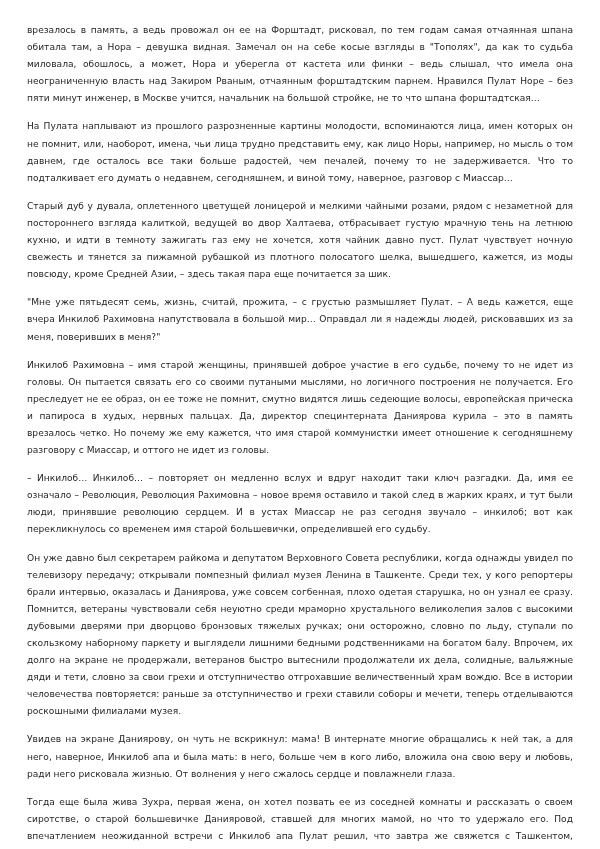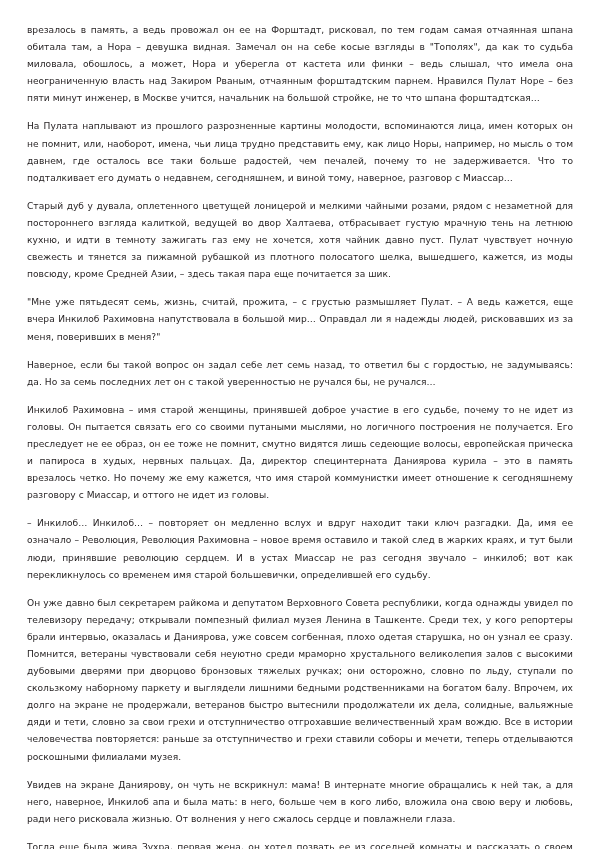--- a/index.html
+++ b/index.html
@@ -42,20 +42,19 @@
 </style>
 </head>
 <body>
 
 <div class="page">
   <div class="doc-body">
     <p class="para">врезалось в память, а ведь провожал он ее на Форштадт, рисковал, по тем годам самая отчаянная шпана обитала там, а Нора – девушка видная. Замечал он на себе косые взгляды в "Тополях", да как то судьба миловала, обошлось, а может, Нора и уберегла от кастета или финки – ведь слышал, что имела она неограниченную власть над Закиром Рваным, отчаянным форштадтским парнем. Нравился Пулат Норе – без пяти минут инженер, в Москве учится, начальник на большой стройке, не то что шпана форштадтская…</p>
     <p class="para">На Пулата наплывают из прошлого разрозненные картины молодости, вспоминаются лица, имен которых он не помнит, или, наоборот, имена, чьи лица трудно представить ему, как лицо Норы, например, но мысль о том давнем, где осталось все таки больше радостей, чем печалей, почему то не задерживается. Что то подталкивает его думать о недавнем, сегодняшнем, и виной тому, наверное, разговор с Миассар…</p>
     <p class="para">Старый дуб у дувала, оплетенного цветущей лоницерой и мелкими чайными розами, рядом с незаметной для постороннего взгляда калиткой, ведущей во двор Халтаева, отбрасывает густую мрачную тень на летнюю кухню, и идти в темноту зажигать газ ему не хочется, хотя чайник давно пуст. Пулат чувствует ночную свежесть и тянется за пижамной рубашкой из плотного полосатого шелка, вышедшего, кажется, из моды повсюду, кроме Средней Азии, – здесь такая пара еще почитается за шик.</p>
     <p class="para">"Мне уже пятьдесят семь, жизнь, считай, прожита, – с грустью размышляет Пулат. – А ведь кажется, еще вчера Инкилоб Рахимовна напутствовала в большой мир…  Оправдал ли я надежды людей, рисковавших из за меня, поверивших в меня?"</p>
-    <p class="para">Наверное, если бы такой вопрос он задал себе лет семь назад, то ответил бы с гордостью, не задумываясь: да. Но за семь последних лет он с такой уверенностью не ручался бы, не ручался…</p>
     <p class="para">Инкилоб Рахимовна – имя старой женщины, принявшей доброе участие в его судьбе, почему то не идет из головы. Он пытается связать его со своими путаными мыслями, но логичного построения не получается. Его преследует не ее образ, он ее тоже не помнит, смутно видятся лишь седеющие волосы, европейская прическа и папироса в худых, нервных пальцах. Да, директор специнтерната Даниярова курила – это в память врезалось четко. Но почему же ему кажется, что имя старой коммунистки имеет отношение к сегодняшнему разговору с Миассар, и оттого не идет из головы.</p>
     <p class="para">– Инкилоб… Инкилоб… – повторяет он медленно вслух и вдруг находит таки ключ разгадки. Да, имя ее означало – Революция, Революция Рахимовна – новое время оставило и такой след в жарких краях, и тут были люди, принявшие революцию сердцем. И в устах Миассар не раз сегодня звучало – инкилоб; вот как перекликнулось со временем имя старой большевички, определившей его судьбу.</p>
     <p class="para">Он уже давно был секретарем райкома и депутатом Верховного Совета республики, когда однажды увидел по телевизору передачу; открывали помпезный филиал музея Ленина в Ташкенте. Среди тех, у кого репортеры брали интервью, оказалась и Даниярова, уже совсем согбенная, плохо одетая старушка, но он узнал ее сразу. Помнится, ветераны чувствовали себя неуютно среди мраморно хрустального великолепия залов с высокими дубовыми дверями при дворцово бронзовых тяжелых ручках; они осторожно, словно по льду, ступали по скользкому наборному паркету и выглядели лишними бедными родственниками на богатом балу. Впрочем, их долго на экране не продержали, ветеранов быстро вытеснили продолжатели их дела, солидные, вальяжные дяди и тети, словно за свои грехи и отступничество отгрохавшие величественный храм вождю. Все в истории человечества повторяется: раньше за отступничество и грехи ставили соборы и мечети, теперь отделываются роскошными филиалами музея.</p>
     <p class="para">Увидев на экране Даниярову, он чуть не вскрикнул: мама! В интернате многие обращались к ней так, а для него, наверное, Инкилоб апа и была мать: в него, больше чем в кого либо, вложила она свою веру и любовь, ради него рисковала жизнью. От волнения у него сжалось сердце и повлажнели глаза.</p>
     <p class="para">Тогда еще была жива Зухра, первая жена, он хотел позвать ее из соседней комнаты и рассказать о своем сиротстве, о старой большевичке Данияровой, ставшей для многих мамой, но что то удержало его. Под впечатлением неожиданной встречи с Инкилоб апа Пулат решил, что завтра же свяжется с Ташкентом, узнает, где сейчас живет Инкилоб Рахимовна, – он хотел обязательно найти ее, привезти в свой дом, познакомить с женой, детьми, хотел, чтобы остаток дней она прожила у него, хотел обрадовать, хоть и запоздало, что оправдал ее надежды.</p>
   </div>
 </div>
 
 </body></html>

